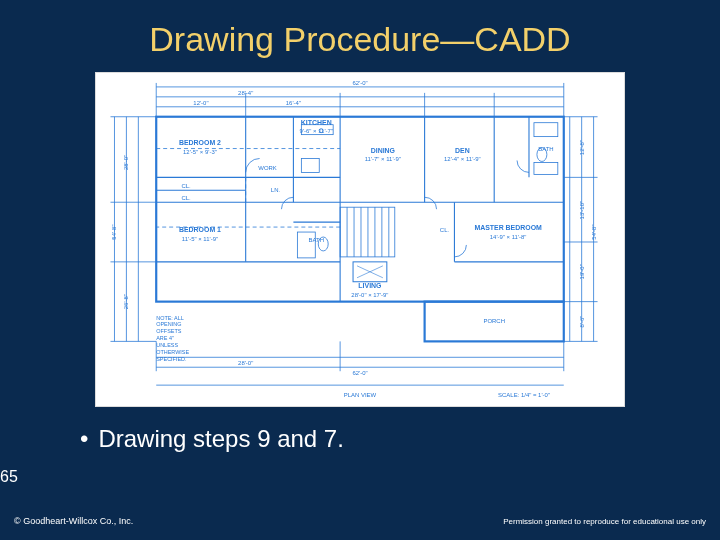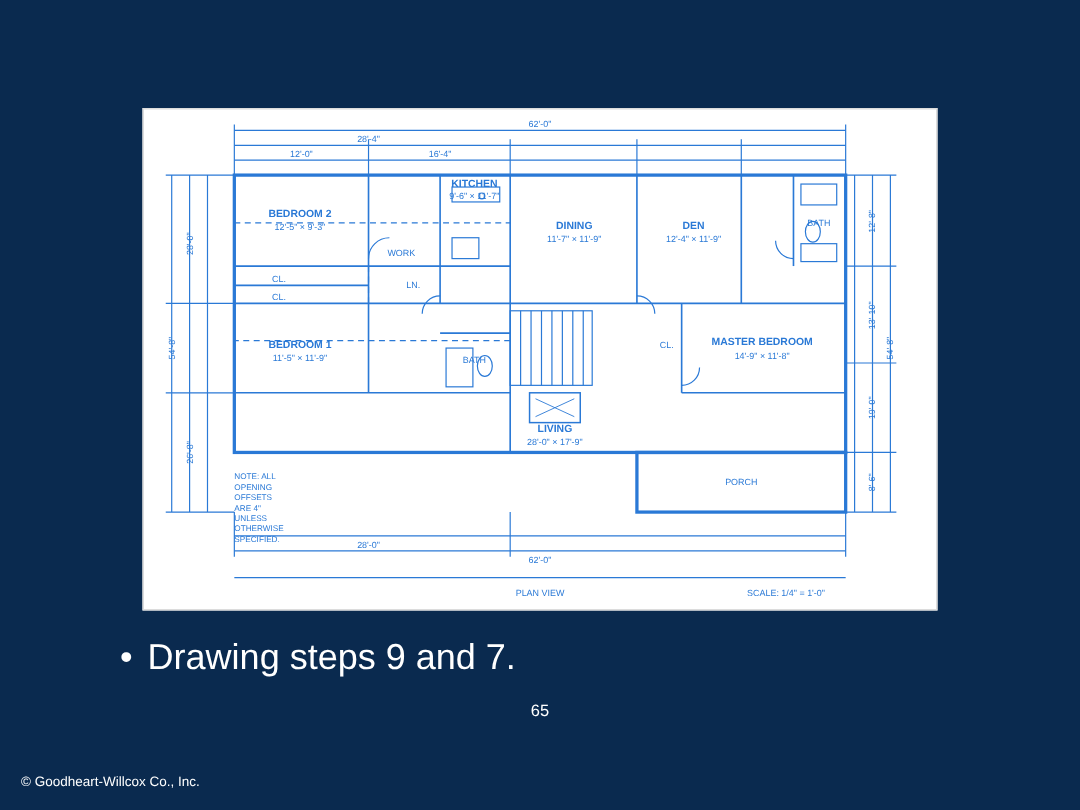--- a/index.html
+++ b/index.html
@@ -75,23 +75,22 @@
   }
   .bullet .dot {
     font-size: 24px;
     line-height: 28px;
   }
   .page-num {
     position: absolute;
     top: 468px;
     left: 0;
     width: 100%;
-    text-align: center;
     color: #ffffff;
-    font-size: 11px;
+    font-size: 16px;
   }
   .footer-left {
     position: absolute;
     bottom: 14px;
     left: 14px;
     color: #ffffff;
     font-size: 9px;
     margin-top: 44px;
   }
   .footer-right {
@@ -100,20 +99,21 @@
     right: 14px;
     color: #ffffff;
     font-size: 8px;
   }
 </style>
 </head>
 <body>
 
 <div class="slide">
 
+  <h1 class="title">Drawing Procedure—CADD</h1>
 
   <div class="plan-wrap">
     <svg class="plan" viewBox="0 0 530 335">
 
       <g stroke="#2a79d6" stroke-width="0.8" fill="none">
 
         <line x1="60" y1="14" x2="470" y2="14"></line>
         <line x1="60" y1="24" x2="470" y2="24"></line>
         <line x1="60" y1="34" x2="470" y2="34"></line>
 
@@ -288,14 +288,15 @@
   </div>
 
   <div class="bullet">
     <span class="dot">•</span>
     <span>Drawing steps 9 and 7.</span>
   </div>
 
   <div class="page-num">65</div>
 
   <div class="footer-left">© Goodheart-Willcox Co., Inc.</div>
+  <div class="footer-right">Permission granted to reproduce for educational use only</div>
 
 </div>
 
 </body></html>

